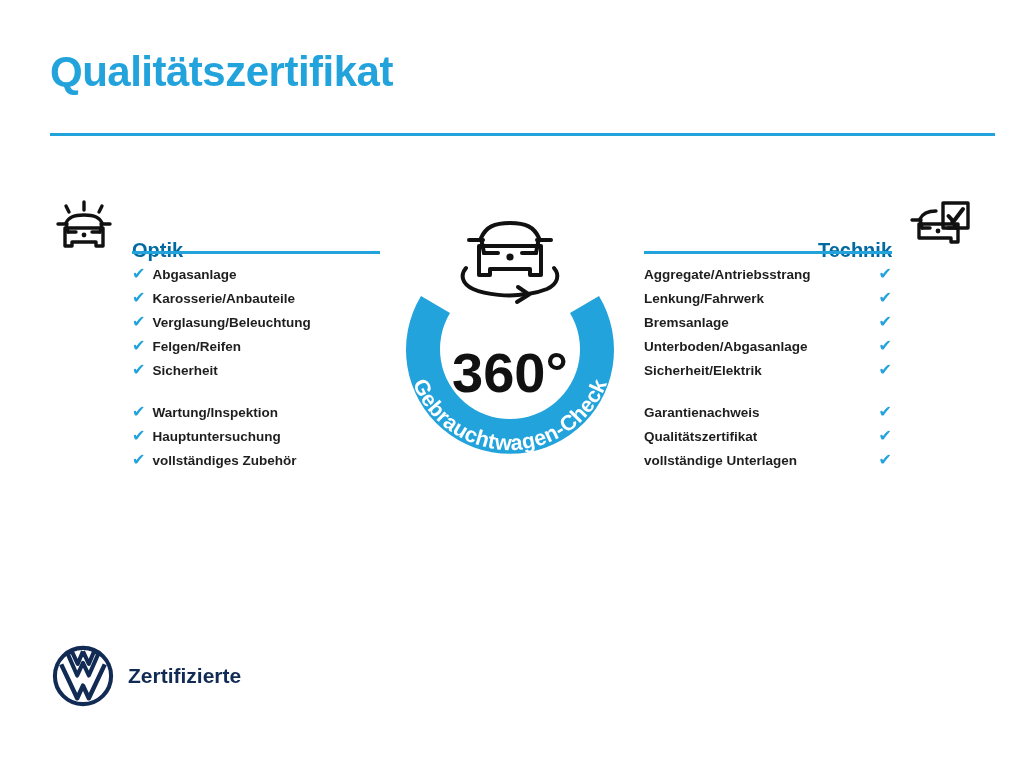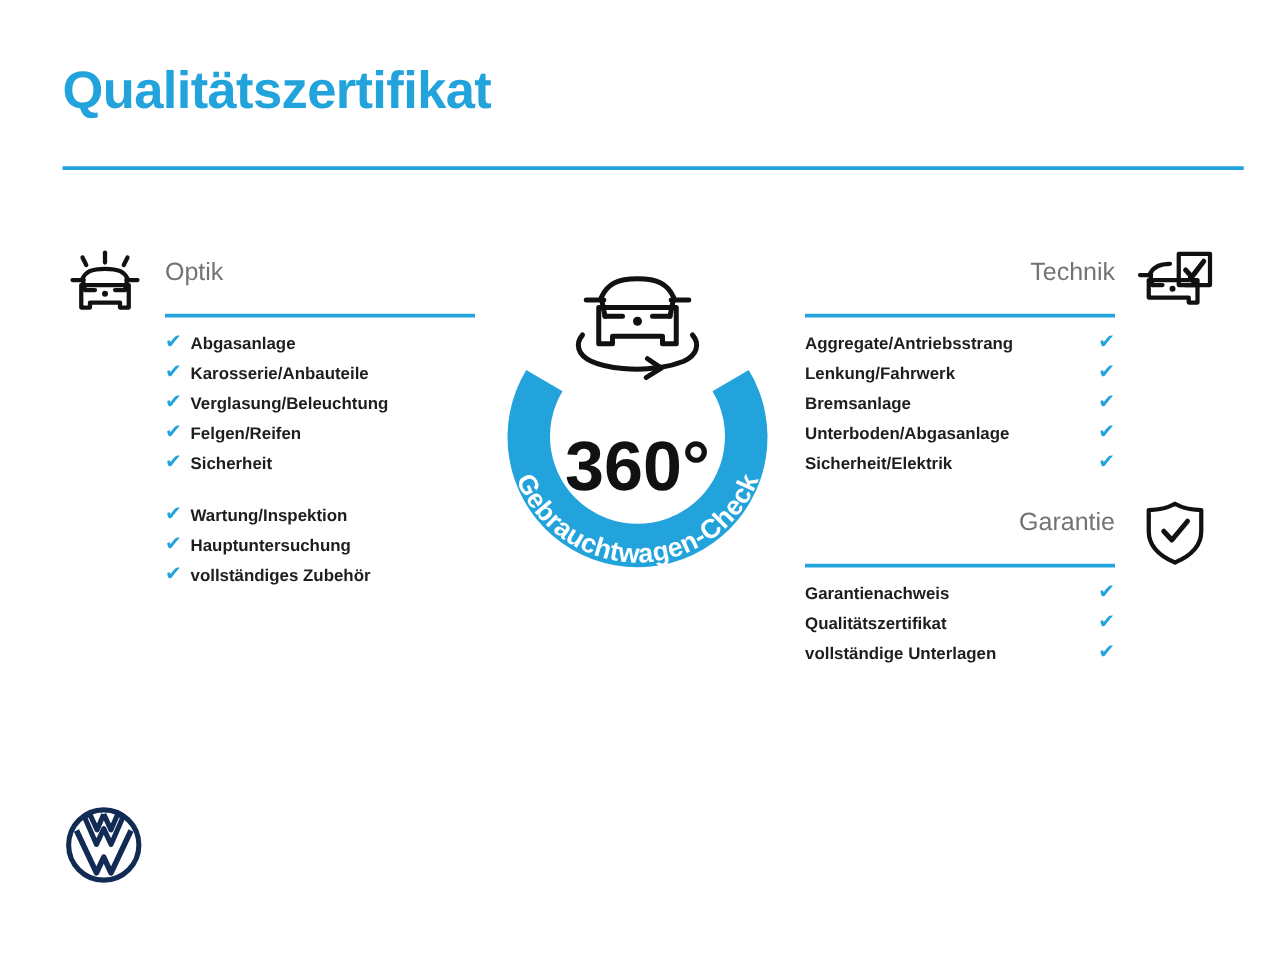--- a/index.html
+++ b/index.html
@@ -50,24 +50,24 @@
   }
   .block-left  { left: 40px; }
   .block-right { right: 40px; }
 
   .block-head {
     position: relative;
     height: 62px;
   }
   .block-title {
     position: absolute;
-    bottom: 32px;
+    bottom: 0;
     font-size: 20px;
-    font-weight: normal;
-    color: #737373;
+    font-weight: bold;
+    color: #0369a1;
     white-space: nowrap;
   }
   .block-left .block-title  { left: 92px; }
   .block-right .block-title { right: 92px; }
 
   .title-rule {
     position: absolute;
     bottom: 8px;
     height: 3px;
     background: #22a3dc;
@@ -247,30 +247,20 @@
         <span>Hauptuntersuchung</span>
       </li>
       <li>
         <span class="tick">✔</span>
         <span>vollständiges Zubehör</span>
       </li>
     </ul>
   </div>
 
   <div class="block block-right" style="top:400px; width:340px;">
-    <div class="block-head">
-      <div class="block-icon">
-        <svg viewBox="0 0 64 58" fill="none" stroke="#111111" stroke-width="3.4" stroke-linecap="round" stroke-linejoin="round">
-          <path d="M32 5 C39 9 47 10 53 10 V27 C53 39 44 47 32 52 C20 47 11 39 11 27 V10 C17 10 25 9 32 5 Z"></path>
-          <path d="M23 27 L29.5 34 L42 19" stroke-width="4"></path>
-        </svg>
-      </div>
-      <div class="block-title">Garantie</div>
-      <div class="title-rule"></div>
-    </div>
     <ul class="check-list list-right">
       <li>
         <span>Garantienachweis</span>
         <span class="tick">✔</span>
       </li>
       <li>
         <span>Qualitätszertifikat</span>
         <span class="tick">✔</span>
       </li>
       <li>
@@ -318,16 +308,17 @@
       <svg viewBox="0 0 64 64">
         <circle cx="32" cy="32" r="29" fill="none" stroke="#122b54" stroke-width="4.2"></circle>
         <path d="M32 6.5
                  L26.5 19.5 L20.5 6.5
                  M20.5 6.5 L16 8.6 L26 31.5 L32 18.5 L38 31.5 L48 8.6 L43.5 6.5
                  M43.5 6.5 L38 19.5 L32 6.5" fill="none" stroke="#122b54" stroke-width="4.2" stroke-linejoin="round"></path>
         <path d="M9.5 20 L26 55 L32 42 L38 55 L54.5 20" fill="none" stroke="#122b54" stroke-width="4.6" stroke-linejoin="round"></path>
       </svg>
     </div>
     <div class="vw-words">
+      <div>Zertifizierte</div>
     </div>
   </div>
 
 </div>
 
 </body></html>

